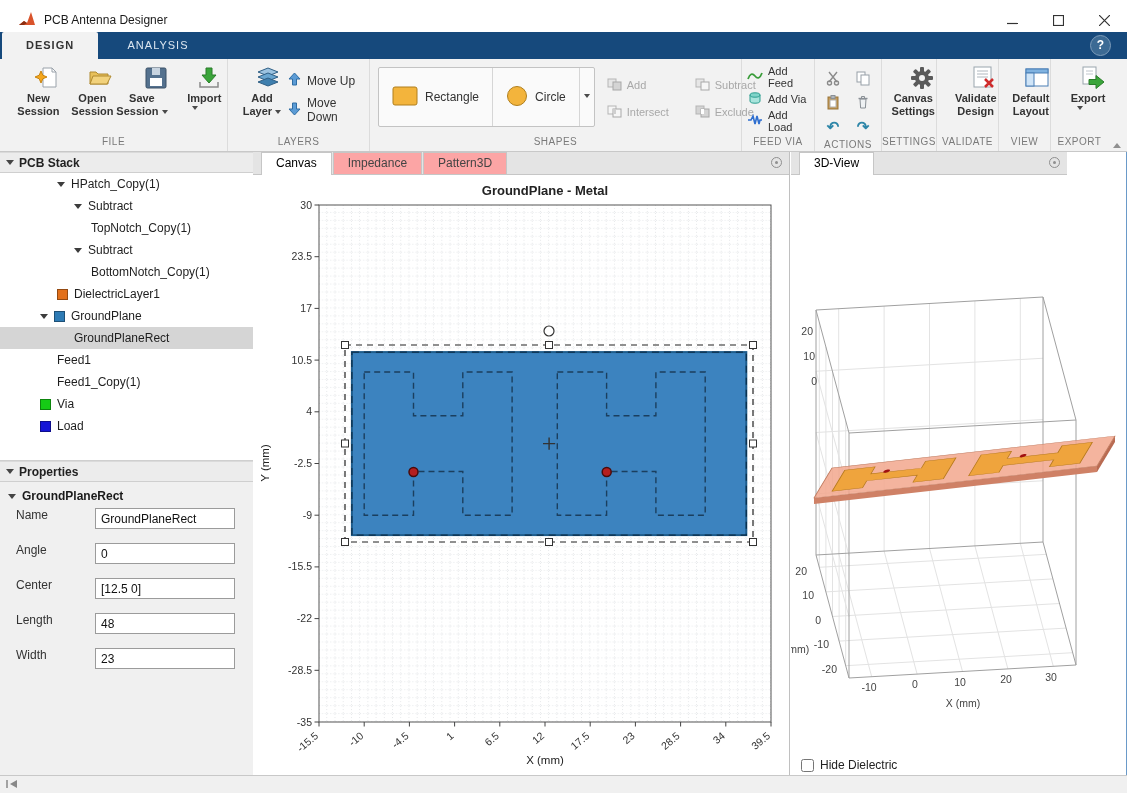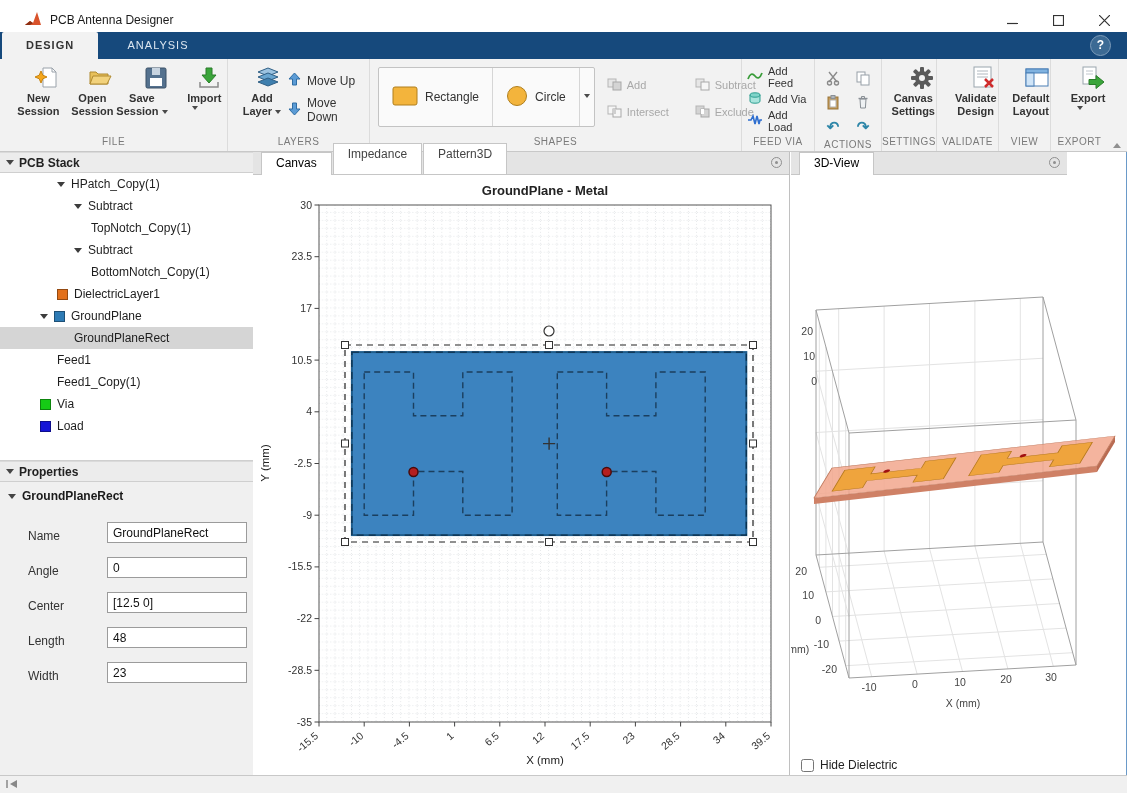--- a/index.html
+++ b/index.html
@@ -2,21 +2,21 @@
 <html><head>
 <meta charset="utf-8">
 <style>
   * { margin:0; padding:0; box-sizing:border-box; }
   body { font-family:"Liberation Sans",sans-serif; background:#888; }
   .app { position:relative; width:1127px; height:793px; background:#fff; overflow:hidden;
          outline:1px solid #6a9ac9; outline-offset:-1px; font-size:12px; color:#222; }
 
   
   .titlebar { position:absolute; left:0; top:0; right:0; height:40px; background:#fff;
-              display:flex; align-items:center; padding-left:24px; }
+              display:flex; align-items:center; padding-left:18px; }
   .title-text { margin-left:8px; font-size:12px; color:#1a1a1a; }
   .win-controls { margin-left:auto; display:flex; height:32px; }
   .win-btn { width:46px; height:32px; display:flex; align-items:center; justify-content:center; }
 
   
   .tabstrip { position:absolute; left:0; top:32px; right:0; height:27px; background:#16497c; }
   .ts-tab { display:inline-block; height:27px; line-height:27px; padding:0 24px; font-size:11px;
             letter-spacing:1px; color:#dce6f0; margin-left:2px; }
   .ts-tab.active { background:#f2f2f2; color:#333; font-weight:bold; border-radius:2px 2px 0 0; }
   .help-btn { position:absolute; right:16px; top:3px; width:21px; height:21px; border-radius:50%;
@@ -79,32 +79,32 @@
   .tree-scroll { position:absolute; right:0; top:0; bottom:0; width:15px; background:#f4f4f4;
                  border-left:1px solid #e2e2e2; }
   .sb-arrow { position:absolute; left:3px; width:0; height:0; border:4px solid transparent; }
   .sb-arrow.up { top:4px; border-bottom:5px solid #8a8a8a; }
   .sb-arrow.down { bottom:4px; border-top:5px solid #8a8a8a; }
   .sb-thumb { position:absolute; left:2px; width:10px; top:158px; height:112px; background:#cdcdcd;
               border-radius:4px; }
   .props { flex:1; background:#f0f0f0; }
   .obj-header { display:flex; align-items:center; gap:6px; padding:7px 8px 5px; font-weight:bold;
                 font-size:12px; color:#1a1a1a; }
-  .prop-row { display:flex; align-items:flex-end; height:35px; padding-left:28px; }
+  .prop-row { display:flex; align-items:flex-start; height:35px; padding-left:16px; }
   .prop-label { width:79px; font-size:12px; color:#333; }
   .prop-row input { width:140px; height:21px; border:1px solid #9b9b9b; background:#fff;
                     font-family:"Liberation Sans",sans-serif; font-size:12px; padding:1px 5px; color:#111; }
 
   .center { position:absolute; left:253px; top:152px; width:537px; bottom:18px; background:#fff;
             border-right:1px solid #c0c0c0; }
   .right { position:absolute; left:791px; top:152px; width:276px; bottom:18px; background:#fff; }
   .doc-tabbar { height:23px; background:#e4e4e4; border-bottom:1px solid #c6c6c6; display:flex;
                 align-items:flex-end; padding-left:8px; position:relative; }
-  .doc-tab { height:31px; line-height:21px; padding:0 14px; font-size:12px; color:#444;
-             background:#ffffff; border:1px solid #c6c6c6; border-bottom:none; margin-right:1px; }
+  .doc-tab { height:22px; line-height:21px; padding:0 14px; font-size:12px; color:#444;
+             background:#fca5a5; border:1px solid #c6c6c6; border-bottom:none; margin-right:1px; }
   .doc-tab.active { background:#fff; height:23px; margin-bottom:-1px; color:#000; }
   .panel-opt { position:absolute; right:7px; top:5px; }
 
   .plot-svg text, .v3d-svg text { font-family:"Liberation Sans",sans-serif; }
   .plot-title { font-size:13px; font-weight:bold; fill:#222; }
   .tick-label { font-size:10.5px; fill:#333; }
   .axis-label { font-size:11.5px; fill:#222; }
   .handle { fill:#fff; stroke:#333; stroke-width:1; }
   .g3 { stroke:#e3e3e3; stroke-width:1; }
   .e3 { stroke:#a0a0a0; stroke-width:1; fill:none; }

